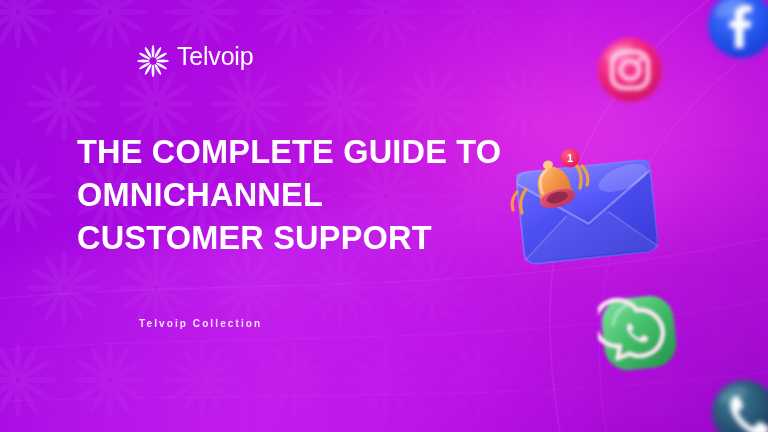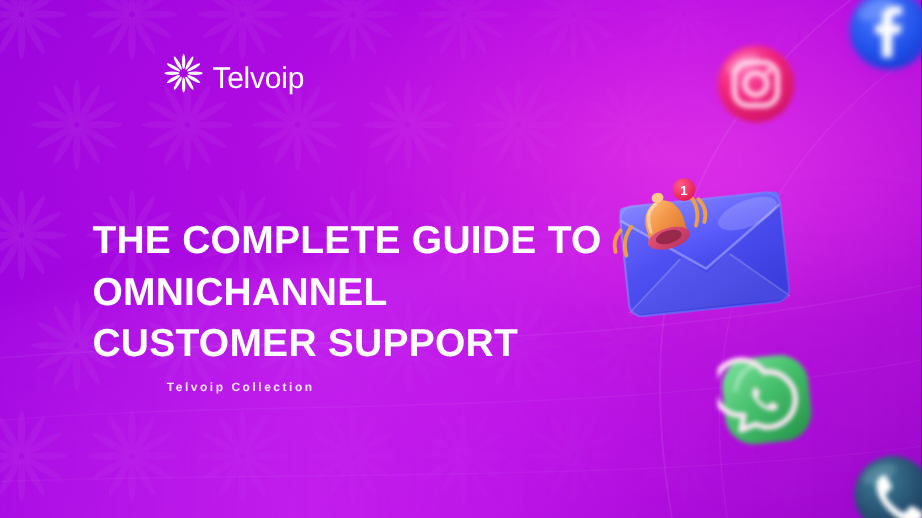--- a/index.html
+++ b/index.html
@@ -56,42 +56,41 @@
     background:radial-gradient(closest-side, rgba(150,6,198,0.60) 0%, rgba(150,6,198,0.20) 60%, rgba(150,6,198,0.0) 100%);
     filter:blur(20px);
   }
 
   
   .arcs { position:absolute; inset:0; pointer-events:none; }
 
   
   .logo {
     position:absolute; left:136px; top:44px;
-    display:flex; align-items:flex-end; gap:7px;
+    display:flex; align-items:flex-start; gap:7px;
   }
   .logo-mark { width:34px; height:34px; display:block; }
   .logo-text {
     color:#ffffff;
     font-size:25px;
     font-weight:500;
     letter-spacing:-0.2px;
     line-height:1;
   }
 
   
   .headline {
     position:absolute; left:77px; top:131px;
     width:440px;
     color:#ffffff;
     font-size:32.5px;
     font-weight:bold;
     line-height:1.32;
     letter-spacing:0.2px;
     text-transform:uppercase;
-    margin-top:48px;
   }
 
   
   .cta {
     position:absolute; left:139px; top:318px;
     color:#f2e4fb;
     font-size:10px;
     font-weight:bold;
     letter-spacing:2.1px;
   }

